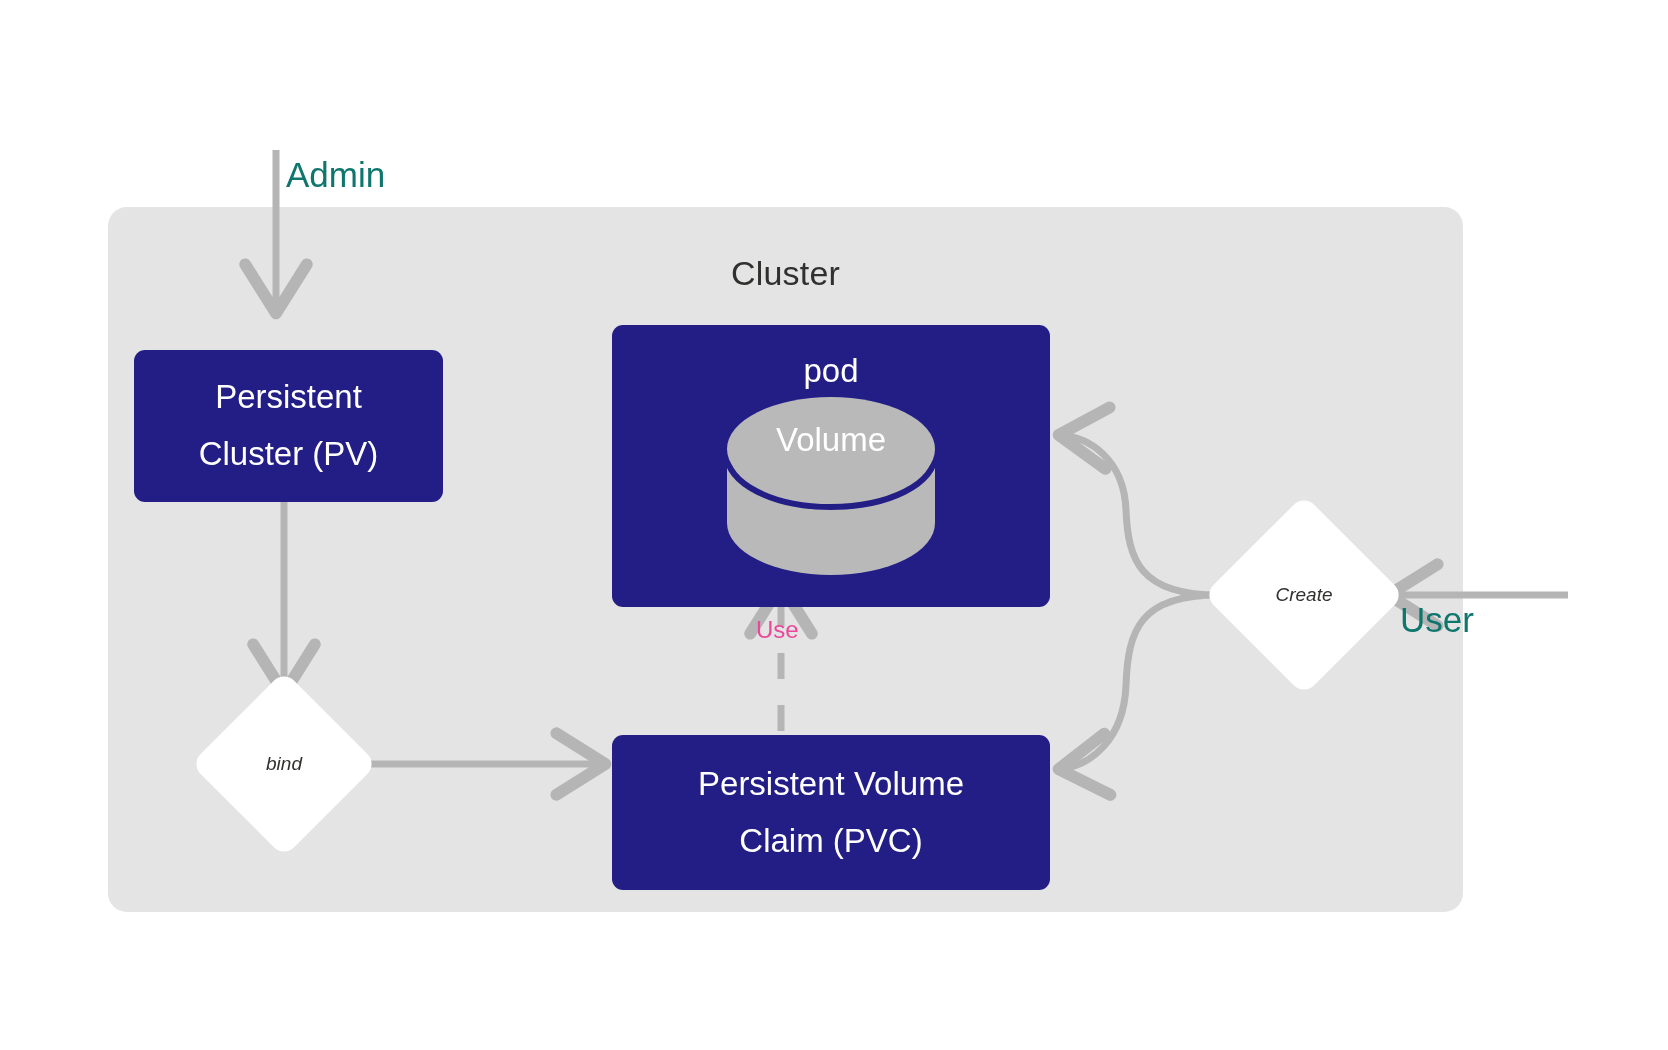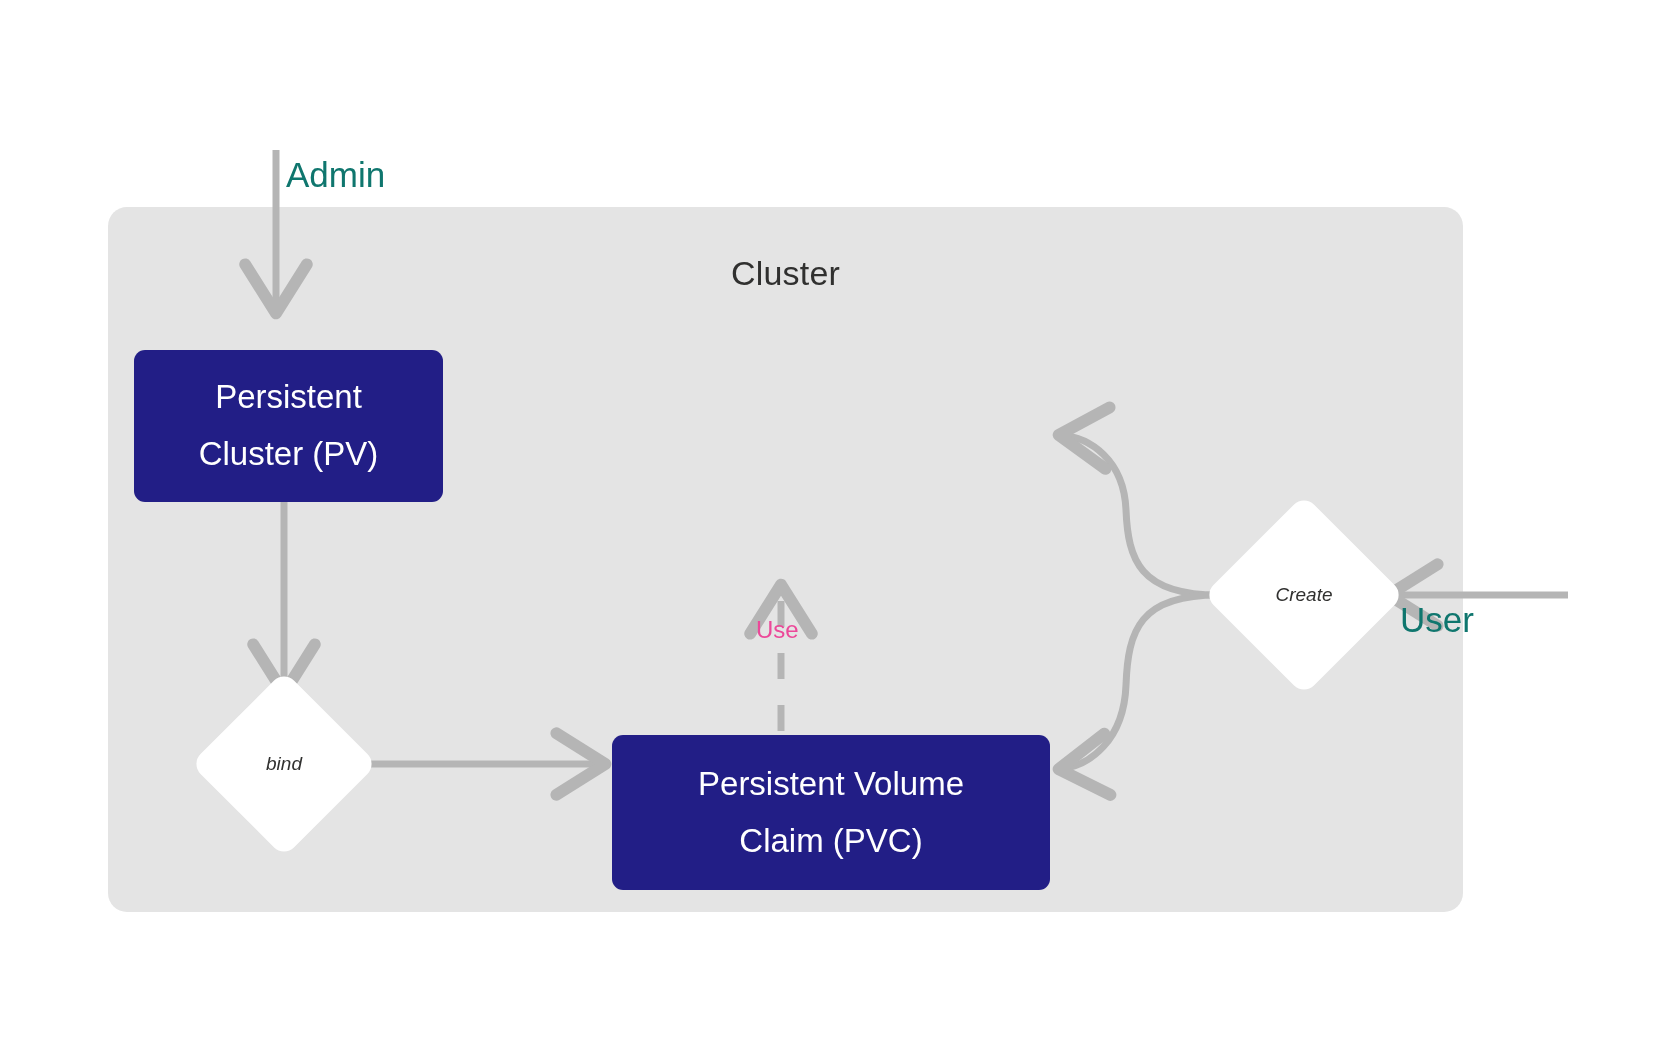--- a/index.html
+++ b/index.html
@@ -227,20 +227,34 @@
 
   <div class="edge-label" id="label-use">Use</div>
 
   <div class="node-box" id="node-pv">
     <div>
       <span>Persistent</span><br>
       <span>Cluster (PV)</span>
     </div>
   </div>
 
+  <div class="node-box" id="node-pod">
+    <div class="pod-label">pod</div>
+    <div class="cylinder">
+      <svg class="cyl-svg" width="220" height="186" viewBox="0 0 220 186" xmlns="http://www.w3.org/2000/svg">
+
+        <path d="M6,62 L6,130 A104,52 0 0 0 214,130 L214,62 Z" fill="#b9b9b9"></path>
+
+        <ellipse cx="110" cy="62" rx="104" ry="52" fill="#b9b9b9" stroke="#221e86" stroke-width="6"></ellipse>
+
+        <ellipse cx="110" cy="56" rx="104" ry="52" fill="#b9b9b9"></ellipse>
+      </svg>
+      <div class="cyl-label">Volume</div>
+    </div>
+  </div>
 
   <div class="node-box" id="node-pvc">
     <div>
       <span>Persistent Volume</span><br>
       <span>Claim (PVC)</span>
     </div>
   </div>
 
   <div class="diamond" id="diamond-bind">
     <div class="dia-shape"></div>

